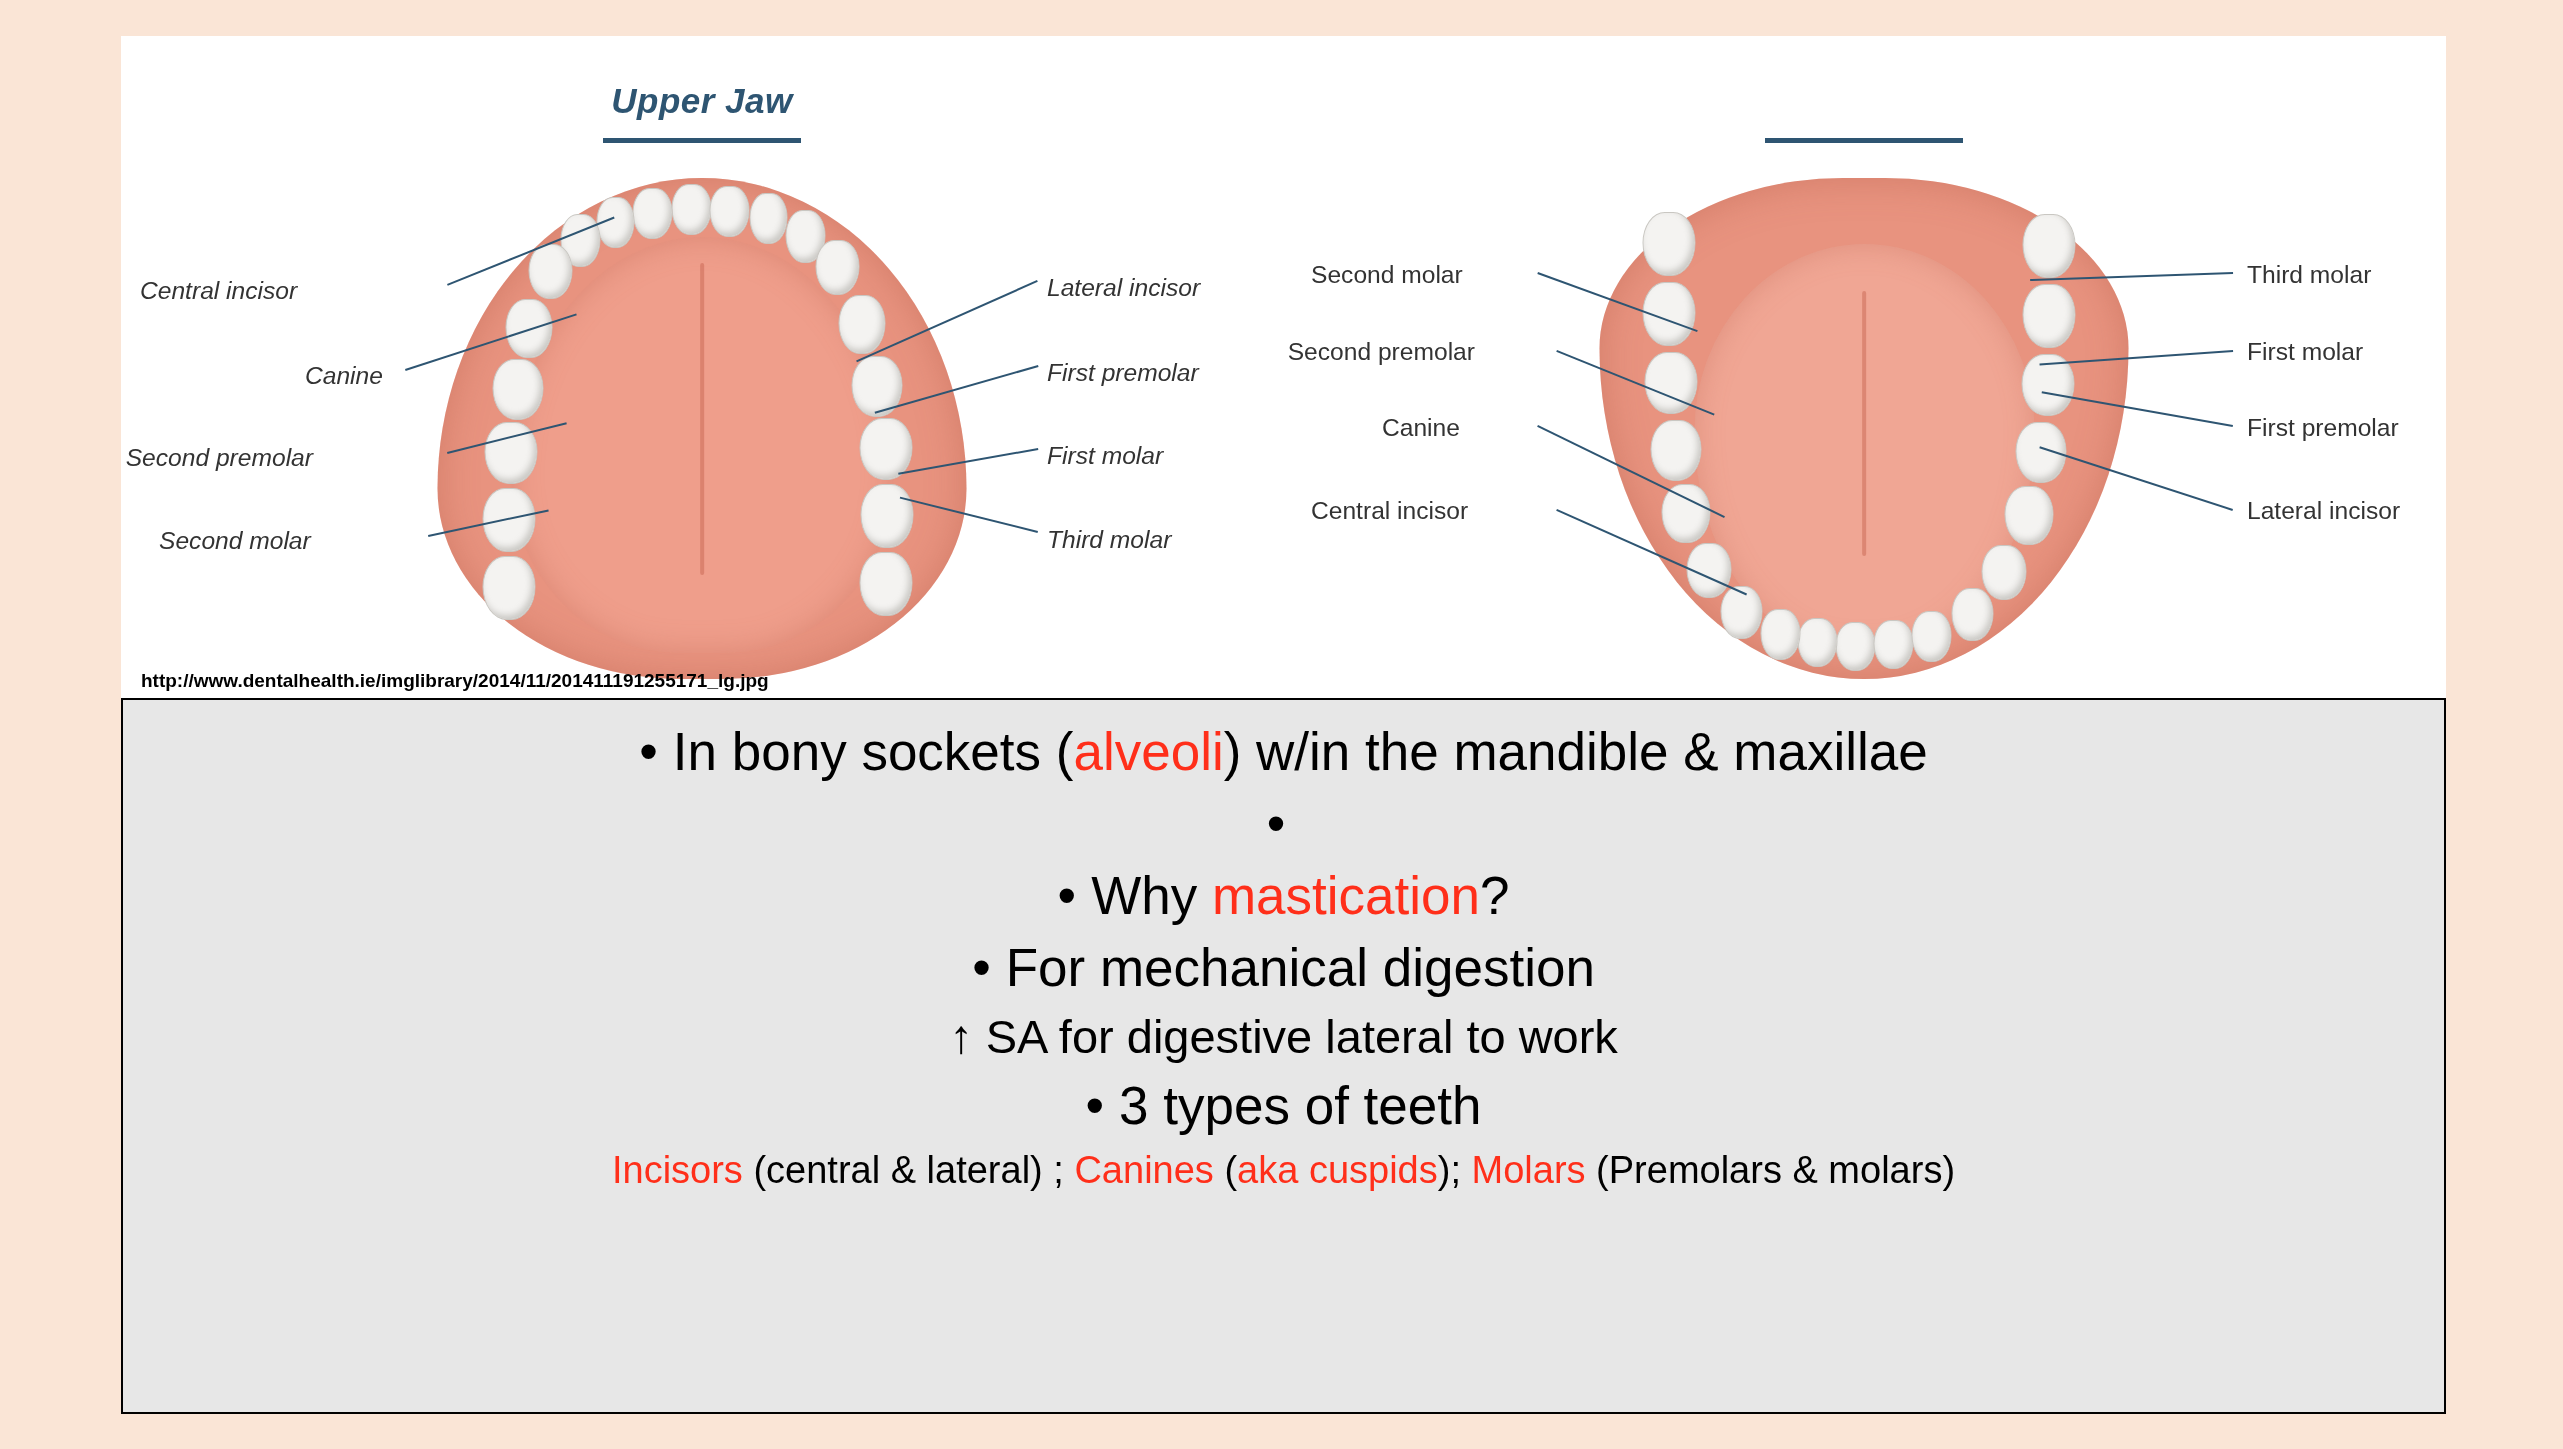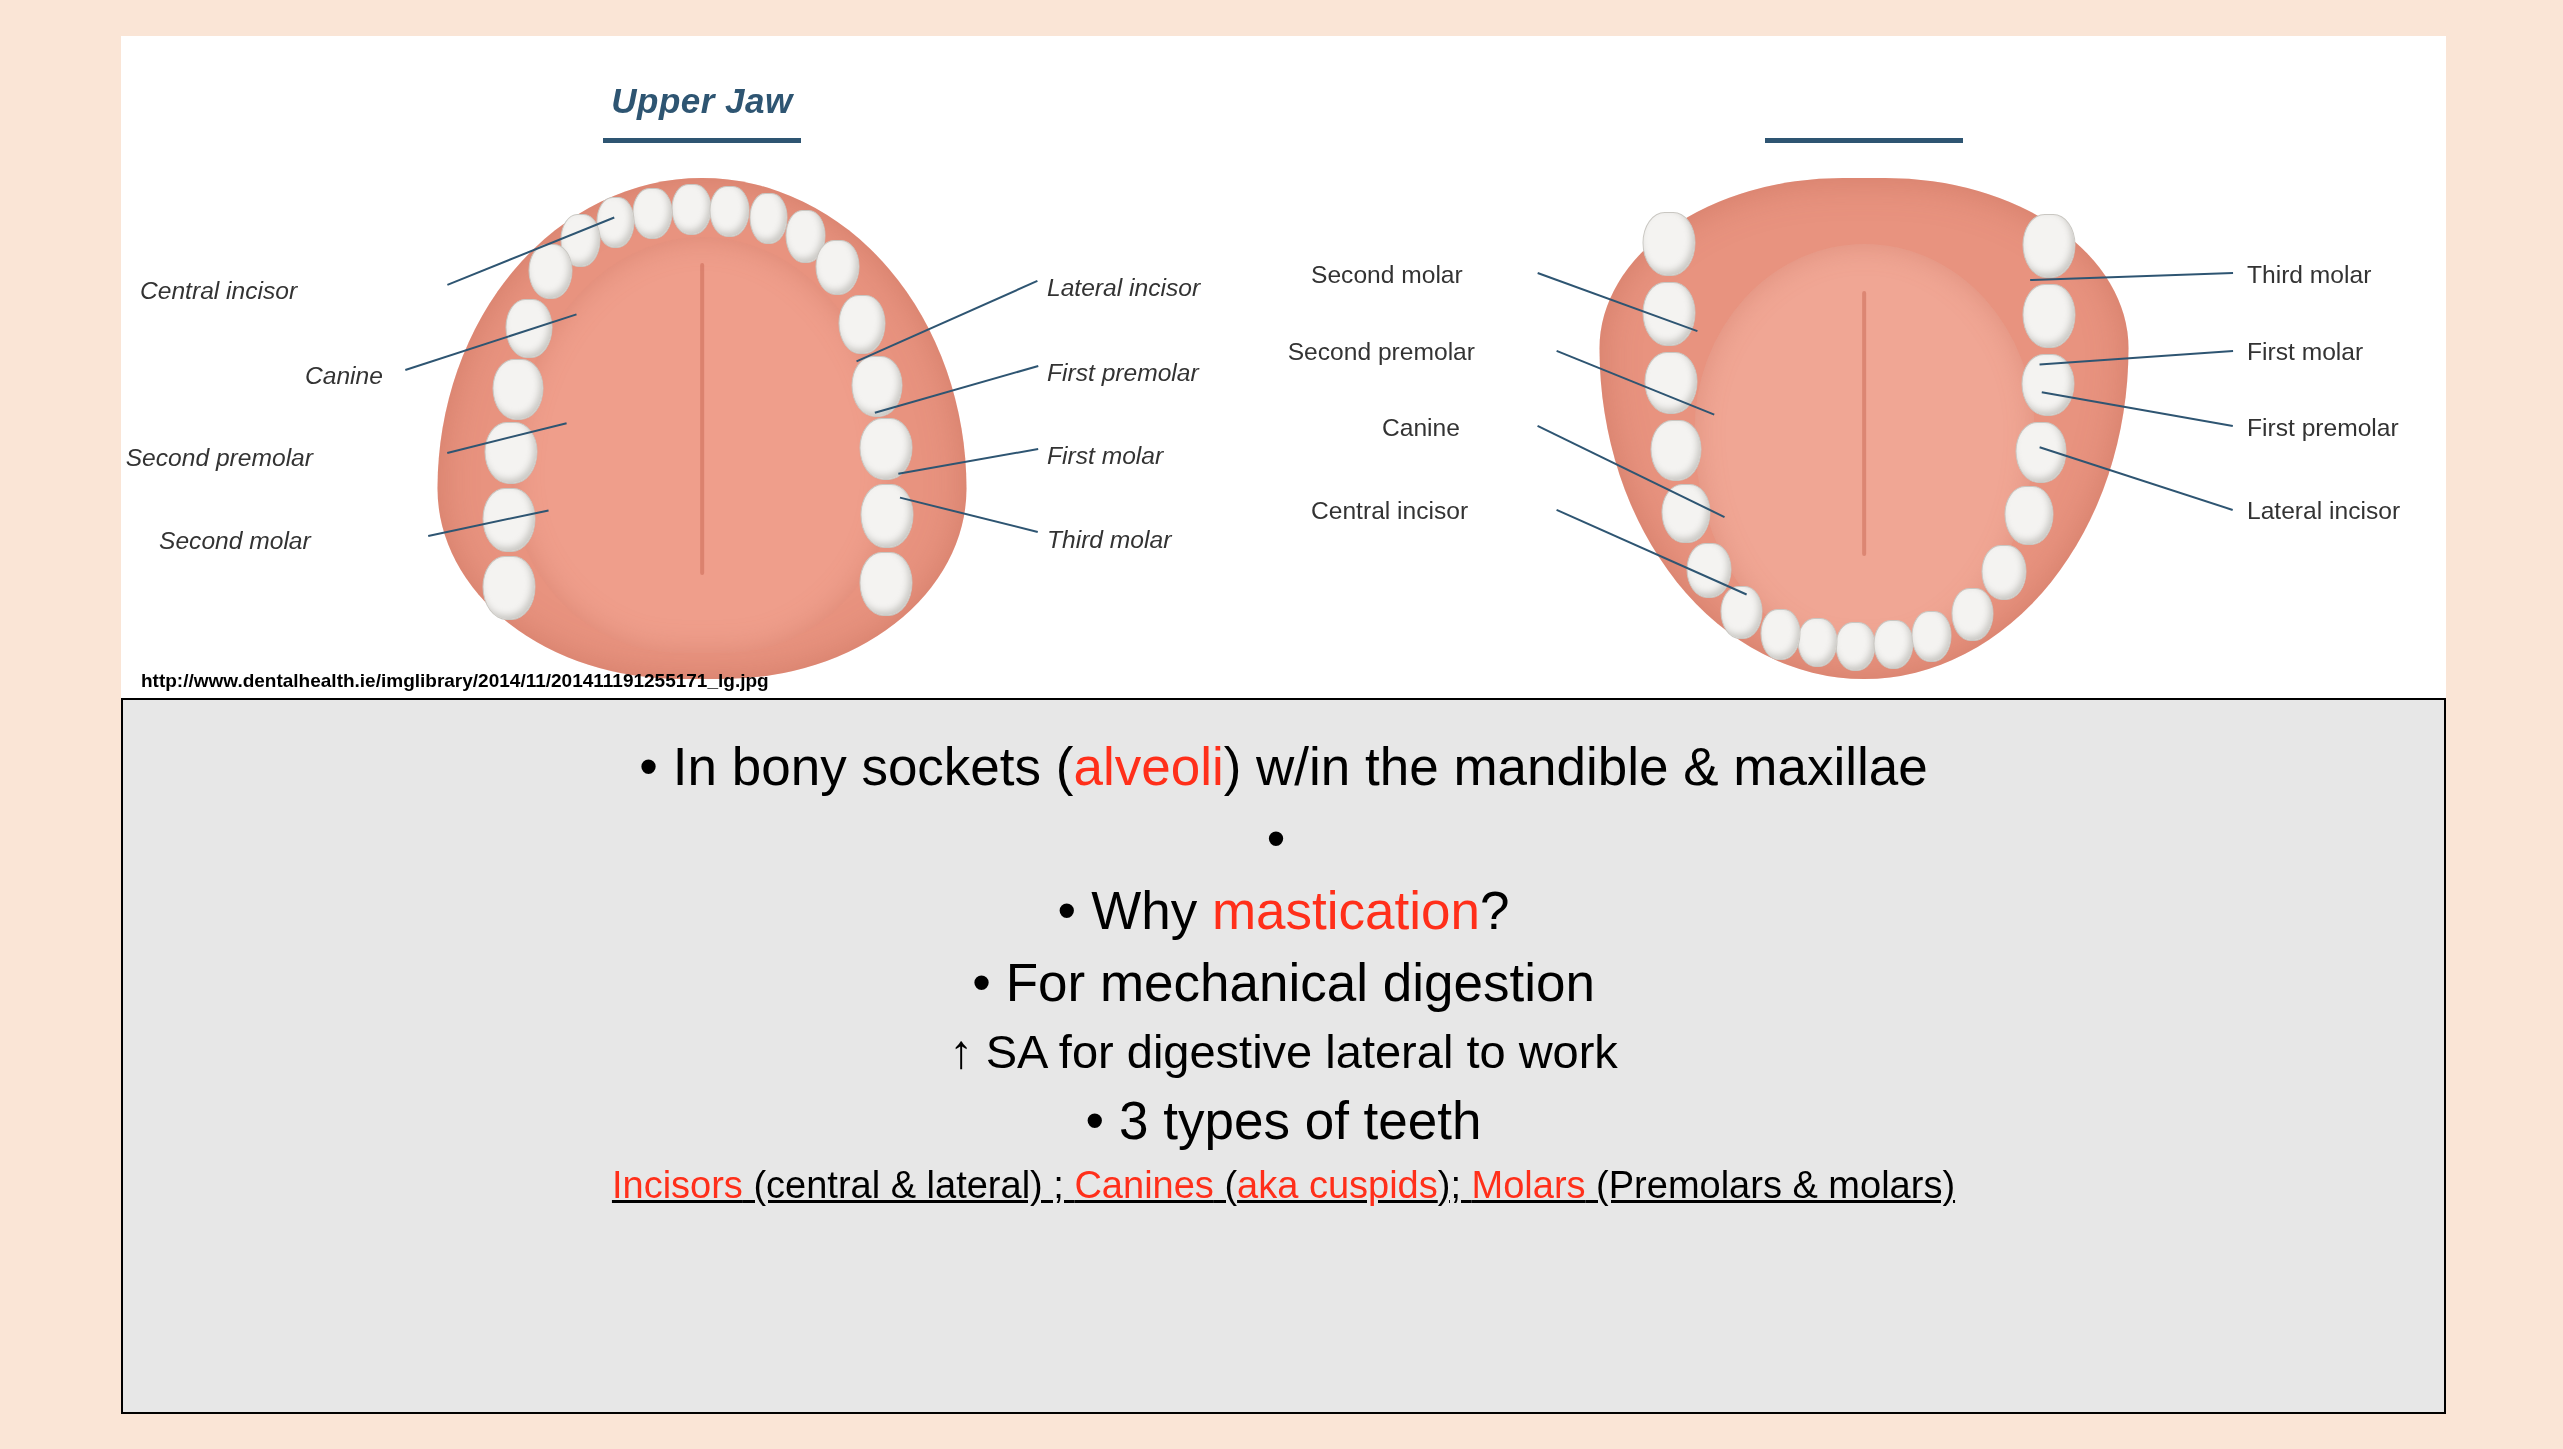--- a/index.html
+++ b/index.html
@@ -155,21 +155,21 @@
   
   .text-panel {
     position: absolute;
     left: 0;
     top: 662px;
     width: 2325px;
     height: 716px;
     background: #e7e7e7;
     border: 2.8px solid #000000;
     box-sizing: border-box;
-    padding-top: 36px;
+    padding-top: 21px;
   }
   .bullet-line {
     text-align: center;
     color: #000000;
     font-size: 53px;
     line-height: 1.18;
     margin: 0 0 9.5px 0;
     font-family: "Liberation Sans", sans-serif;
   }
   .bullet-line .dot::before {
@@ -182,21 +182,20 @@
     font-size: 47px;
     color: #000000;
     margin: 0 0 11.3px 0;
   }
   .small-line {
     text-align: center;
     font-size: 38px;
     color: #000000;
     margin: 0 0 3.8px 0;
     line-height: 1.25;
-    text-decoration: underline;
   }
 </style>
 </head>
 <body>
 
 <div class="slide">
 
   <div class="diagram-panel">
 
     <div class="jaw jaw-left">

